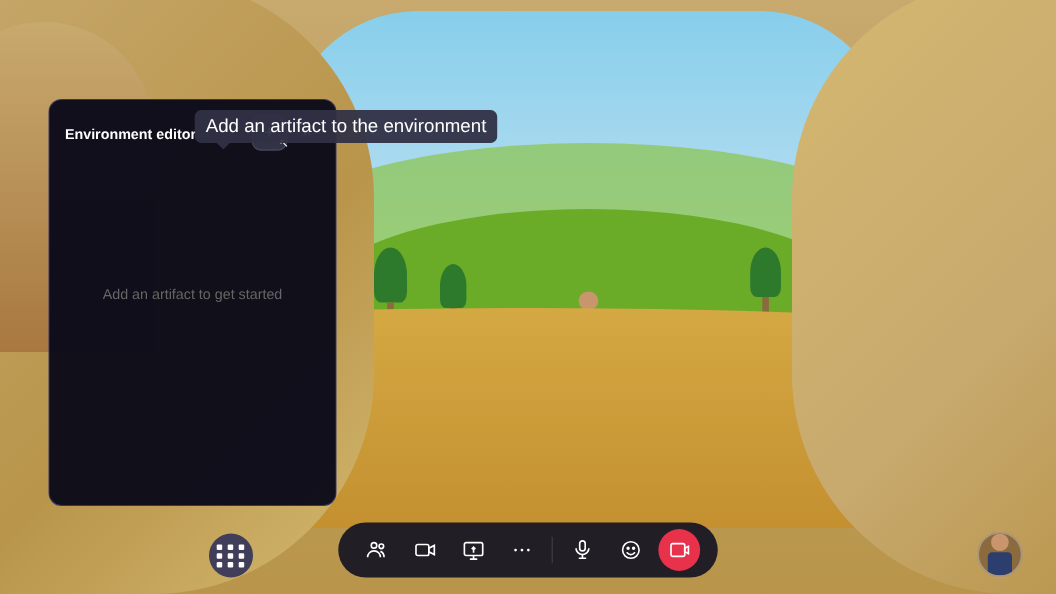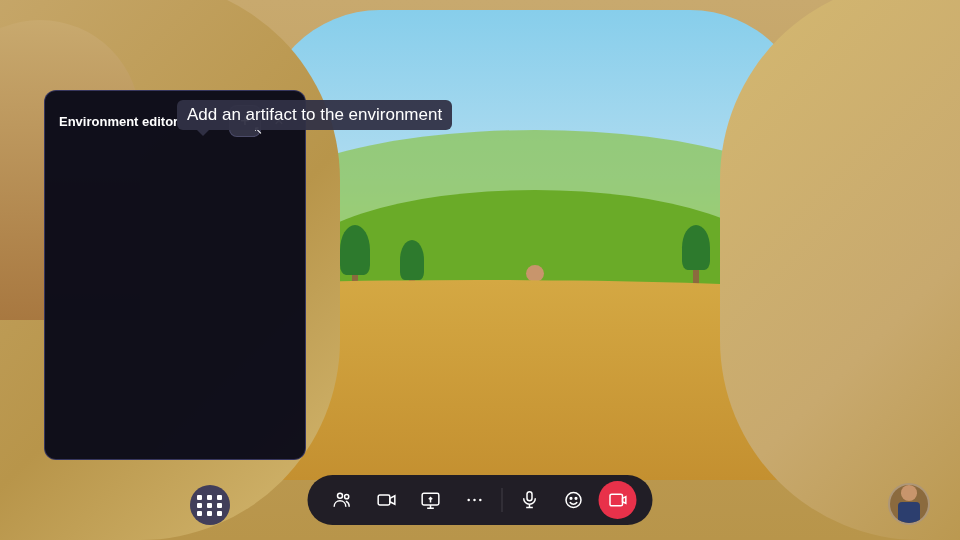--- a/index.html
+++ b/index.html
@@ -484,20 +484,23 @@
         <span>+</span>
         <span class="cursor-indicator">↖</span>
       </button>
       <button class="close-btn">
         <span>×</span>
       </button>
     </div>
   </div>
 
 
+  <div class="panel-content">
+    <span class="empty-message">Add an artifact to get started</span>
+  </div>
 </div>
 
 <div class="toolbar-btn-apps">
   <div class="apps-btn">
     <div class="apps-grid">
       <div class="apps-dot"></div>
       <div class="apps-dot"></div>
       <div class="apps-dot"></div>
       <div class="apps-dot"></div>
       <div class="apps-dot"></div>

